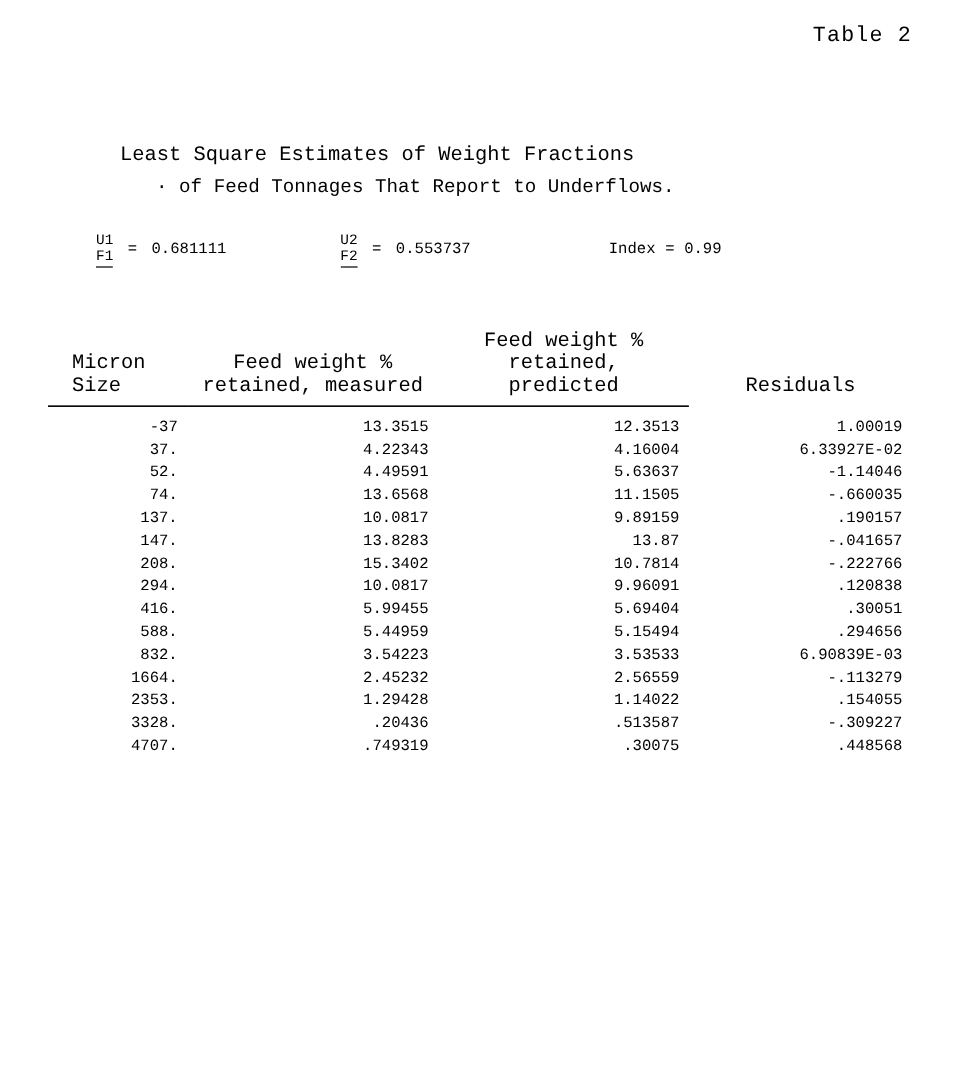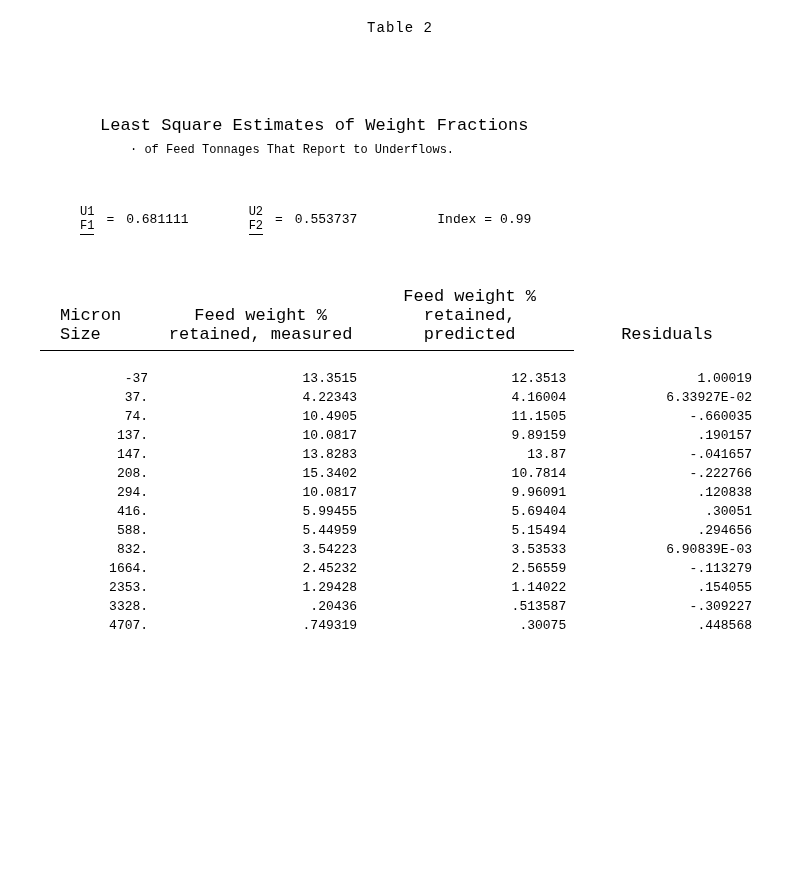--- a/index.html
+++ b/index.html
@@ -10,42 +10,42 @@
     body {
       background: #fff;
       font-family: 'Courier New', Courier, monospace;
       font-size: 13px;
       color: #000;
       width: 800px;
       min-height: 889px;
       padding: 20px 40px;
     }
     .page-title {
-      text-align: center;
+      text-align: right;
       margin-bottom: 40px;
-      font-size: 14px;
+      font-size: 18px;
       letter-spacing: 1px;
     }
     .subtitle {
       margin-left: 60px;
       margin-bottom: 8px;
       font-size: 17px;
       font-family: Liberation Mono, monospace;
     }
     .subtitle2 {
       margin-left: 60px;
-      margin-bottom: 48px;
-      font-size: 12px;
+      margin-bottom: 28px;
+      font-size: 16px;
     }
     .fractions-row {
       display: flex;
       align-items: center;
       margin-left: 40px;
       margin-bottom: 50px;
-      gap: 60px;
+      gap: 95px;
     }
     .fraction-block {
       display: flex;
       align-items: center;
       gap: 12px;
     }
     .fraction {
       display: inline-flex;
       flex-direction: column;
       align-items: center;
@@ -94,21 +94,21 @@
       text-align: right;
       padding: 2px 8px;
       font-size: 13px;
     }
     .data-table td.micron-col {
       text-align: right;
       padding-left: 20px;
       width: 100px;
     }
     .data-table tr:first-child td {
-      padding-top: 20px;
+      padding-top: 9px;
     }
     .header-row th {
       text-align: center;
     }
     .micron-underline {
       border-bottom: 1px solid #000;
     }
     .col-feed-measured {
       width: 180px;
     }
@@ -185,22 +185,28 @@
         <td>12.3513</td>
         <td>1.00019</td>
       </tr>
       <tr>
         <td class="micron-col">37.</td>
         <td>4.22343</td>
         <td>4.16004</td>
         <td>6.33927E-02</td>
       </tr>
       <tr>
+        <td class="micron-col">52.</td>
+        <td>4.49591</td>
+        <td>5.63637</td>
+        <td>-1.14046</td>
+      </tr>
+      <tr>
         <td class="micron-col">74.</td>
-        <td>10.4905</td>
+        <td>13.6568</td>
         <td>11.1505</td>
         <td>-.660035</td>
       </tr>
       <tr>
         <td class="micron-col">137.</td>
         <td>10.0817</td>
         <td>9.89159</td>
         <td>.190157</td>
       </tr>
       <tr>

